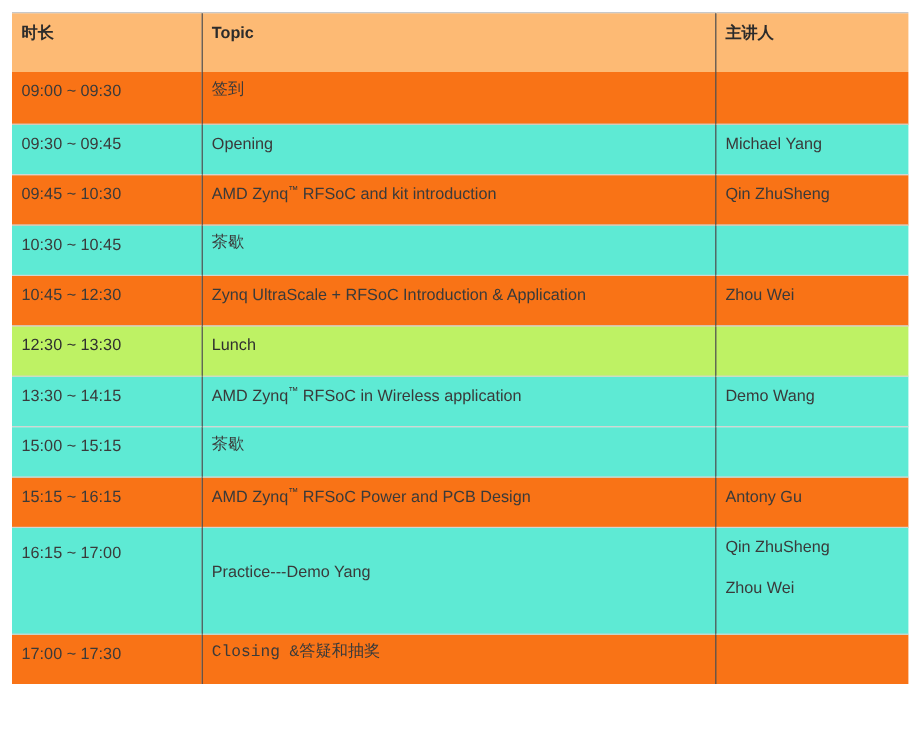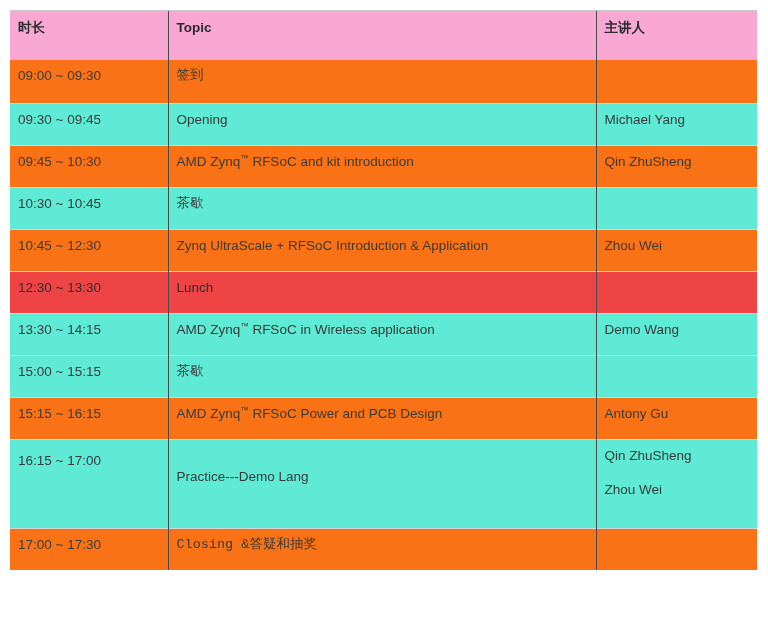--- a/index.html
+++ b/index.html
@@ -38,35 +38,35 @@
     text-align: left;
     font-size: 13.5px;
     line-height: 1.35;
     color: #3a3a3a;
     white-space: normal;
     word-wrap: break-word;
   }
 
   
   tr.header-row th {
-    background: #f9a8d4;
+    background: #fdba74;
     font-weight: bold;
     color: #2b2b2b;
     height: 34px;
     padding-top: 8px;
     border-top: 1px solid #c8c8c8;
   }
 
   
   tr.tint-dark  td { background: #f97316; }
   tr.tint-light td { background: #5eead4; }
 
   
   tr.highlight td {
-    background: #ef4444;
+    background: #bef264;
     color: #2f2f2f;
   }
 
   
   tr.body-row td {
     border-top: 1px solid #d2d6d2;
   }
   tr.body-row.after-header td {
     border-top: none;
   }
@@ -163,21 +163,21 @@
       </tr>
 
       <tr class="body-row tint-dark">
         <td class="row-std">15:15 ~ 16:15</td>
         <td class="div-left"><span>AMD Zynq</span><sup class="tm">™</sup><span> RFSoC Power and PCB Design</span></td>
         <td class="div-left">Antony Gu</td>
       </tr>
 
       <tr class="body-row tint-light">
         <td class="row-tall" style="padding-top:12px;">16:15 ~ 17:00</td>
-        <td class="div-left" style="padding-top:28px;">Practice---Demo Lang</td>
+        <td class="div-left" style="padding-top:28px;">Practice---Demo Yang</td>
         <td class="div-left">
           <span class="speaker-line">Qin ZhuSheng</span>
           <span class="speaker-line">Zhou Wei</span>
         </td>
       </tr>
 
       <tr class="body-row tint-dark">
         <td class="row-std">17:00 ~ 17:30</td>
         <td class="div-left topic-cn">Closing &amp;答疑和抽奖</td>
         <td class="div-left"></td>

